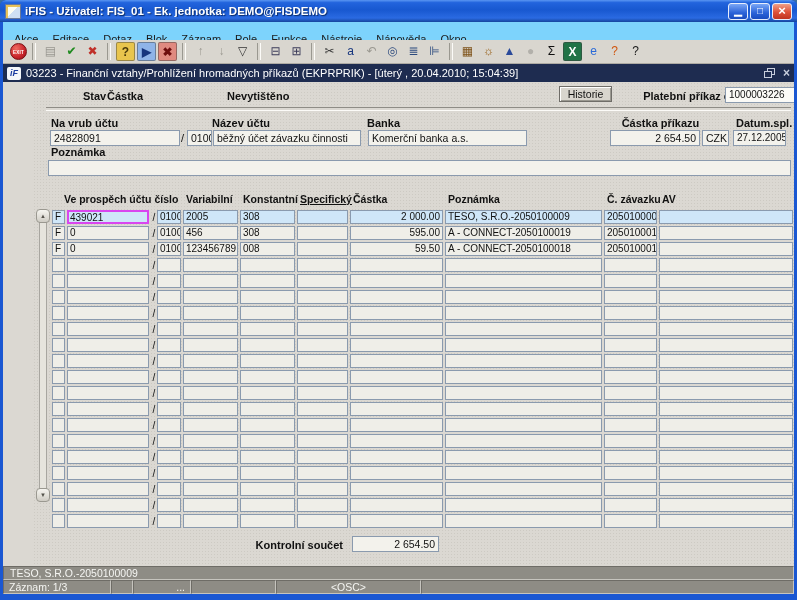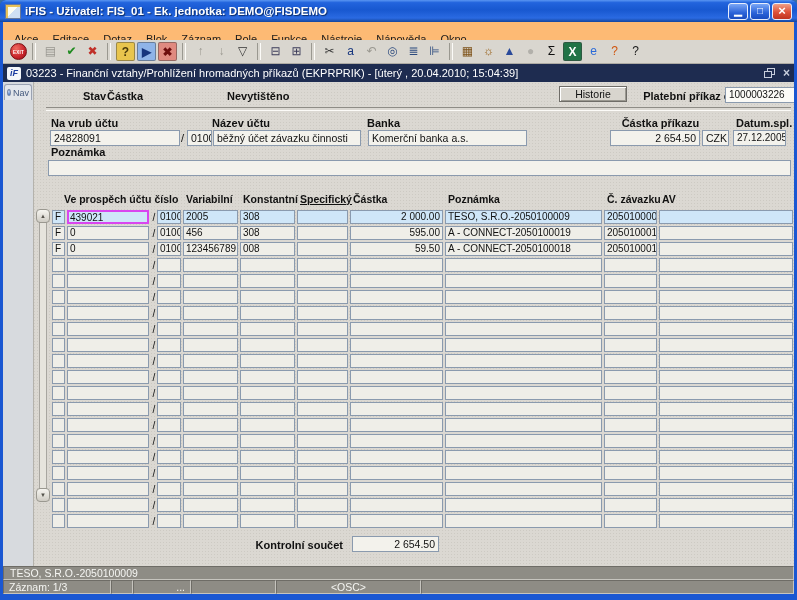--- a/index.html
+++ b/index.html
@@ -13,21 +13,21 @@
     text-shadow:1px 1px 1px #0a2a66;border-radius:6px 6px 0 0;}
   .appicon{width:14px;height:13px;background:linear-gradient(135deg,#fdfdf2 50%,#cfe0f4 50%);
     border:1px solid #6a7a9a;margin-right:4px;box-shadow:inset 2px 2px 0 #e8c25a;}
   .titletext{flex:1;white-space:nowrap;overflow:hidden;}
   .wb{width:20px;height:17px;border:1px solid #e8eefc;border-radius:3px;margin-left:2px;
     box-sizing:border-box;color:#fff;text-align:center;line-height:14px;font-size:10px;font-weight:bold;
     text-shadow:none;}
   .wb.blue{background:linear-gradient(180deg,#7aa6f6,#2a62d8 60%,#1a4cc0);}
   .wb.red{background:linear-gradient(180deg,#f0a088,#dd5038 55%,#c03420);font-size:13px;line-height:14px;}
   
-  .menubar{position:absolute;left:3px;top:22px;width:791px;height:34px;background:#fdba74;
+  .menubar{position:absolute;left:3px;top:22px;width:791px;height:34px;background:#7dd3fc;
     border-bottom:1px solid #c2bfb8;display:flex;align-items:center;padding-left:4px;box-sizing:border-box;}
   .mi{padding:1px 7px;color:#1a1a1a;white-space:nowrap;}
   
   .toolbar{position:absolute;left:3px;top:40px;width:791px;height:24px;background:#d9d6cf;
     border-bottom:1px solid #aeaba4;display:flex;align-items:center;padding-left:6px;box-sizing:border-box;}
   .tbi{width:19px;height:19px;line-height:18px;text-align:center;font-size:12px;margin:0 1px;
     border-radius:2px;box-sizing:border-box;}
   .tbi.exit{background:radial-gradient(circle at 35% 30%,#f06a60,#c8252c 60%,#8e1218);color:#fff;
     border-radius:50%;font-size:4.5px;font-weight:bold;width:17px;height:17px;line-height:17px;
     letter-spacing:.3px;border:1px solid #7a0e12;}
@@ -162,31 +162,25 @@
 
   <div class="mdibar">
     <span class="mdilogo">iF</span>
     <span class="mdititle">03223 - Finanční vztahy/Prohlížení hromadných příkazů (EKPRPRIK) - [úterý , 20.04.2010; 15:04:39]</span>
     <span class="mrestore"></span>
     <span class="mclose">×</span>
   </div>
 
   <div class="client">
     <div class="canvas"></div>
-    <div class="navstrip">
-      <div class="navtab">
-        <span class="navdot"></span>
-        <span>Nav</span>
-      </div>
-    </div>
 
     <span class="lbl" style="left:80px;top:8px;">Stav</span>
     <span class="lbl" style="left:104px;top:8px;">Částka</span>
     <span class="lbl" style="left:224px;top:8px;">Nevytištěno</span>
-    <span class="btn" style="left:556px;top:4px;width:68px;height:16px;">Historie</span>
+    <span class="btn" style="left:556px;top:4px;width:53px;height:16px;">Historie</span>
     <span class="lbl" style="left:600px;top:8px;width:130px;text-align:right;">Platební příkaz č.</span>
     <span class="fld" style="left:722px;top:5px;width:76px;font-size:10px;background:#fbfaf6;">1000003226</span>
     <div class="groove" style="left:43px;top:25px;width:745px;"></div>
 
     <span class="lbl" style="left:48px;top:35px;">Na vrub účtu</span>
     <span class="lbl" style="left:209px;top:35px;">Název účtu</span>
     <span class="lbl" style="left:364px;top:35px;">Banka</span>
     <span class="lbl" style="left:615px;top:35px;width:85px;text-align:center;">Částka příkazu</span>
     <span class="lbl" style="left:733px;top:35px;width:50px;text-align:center;">Datum.spl.</span>
 

